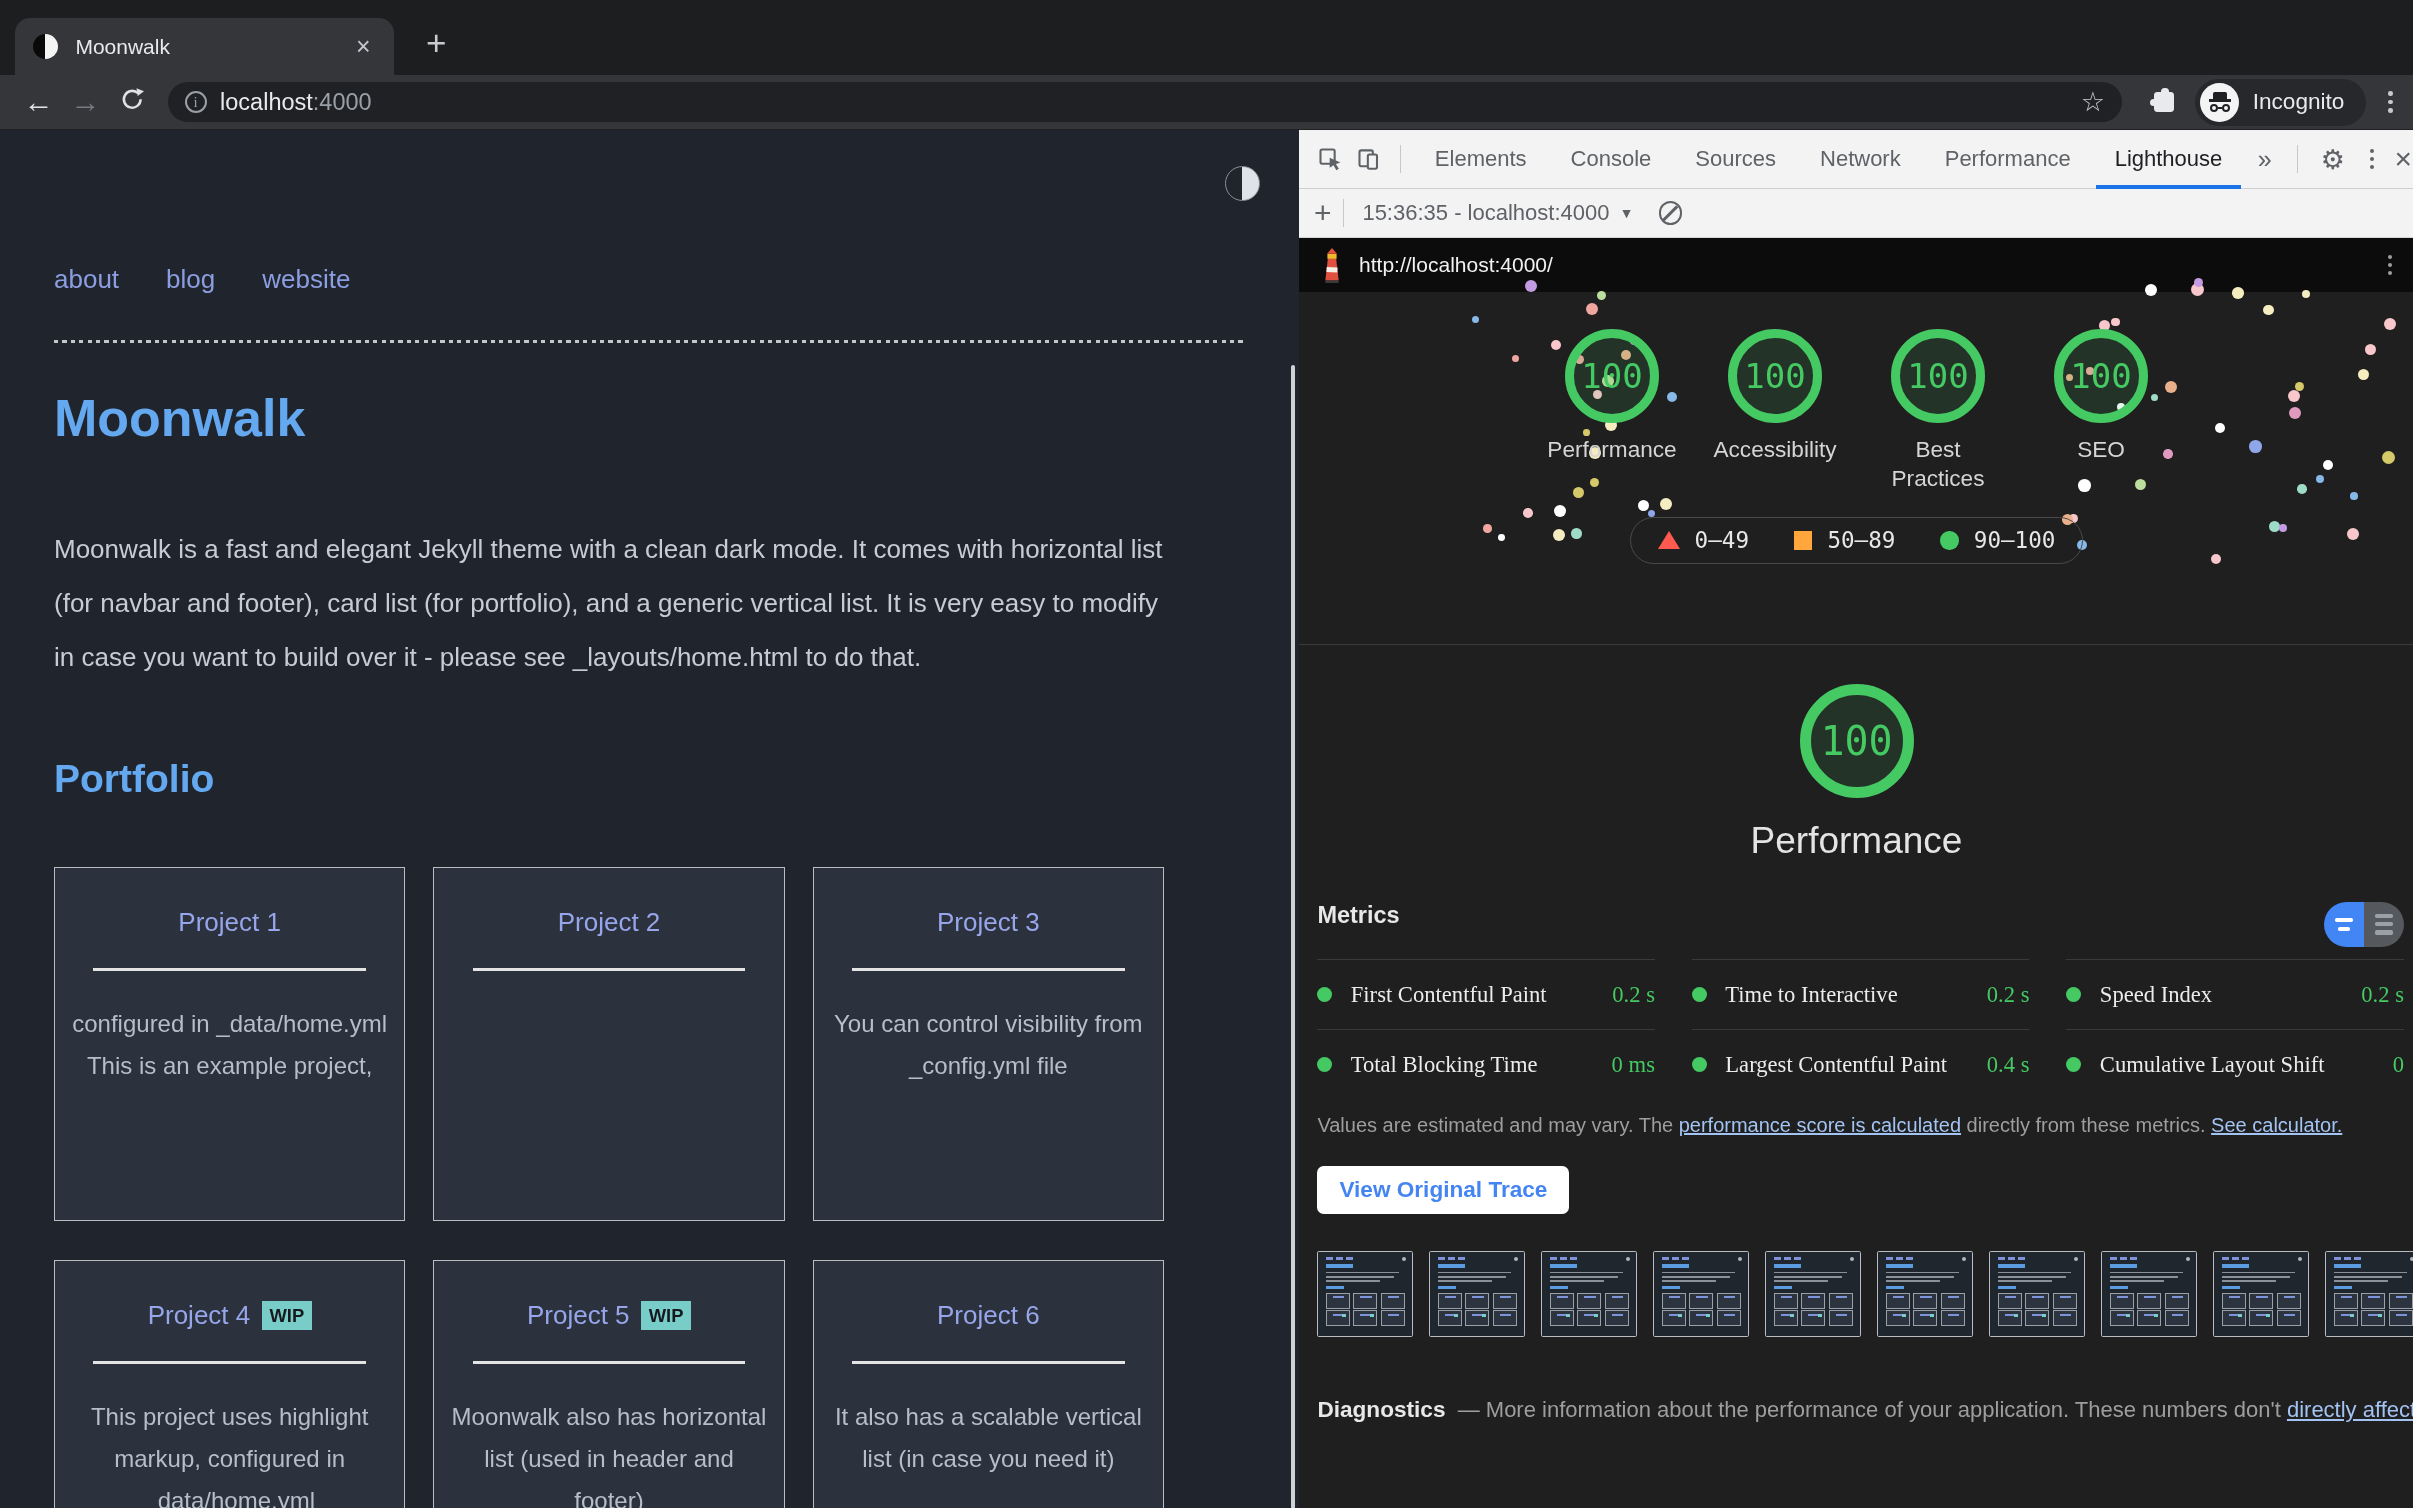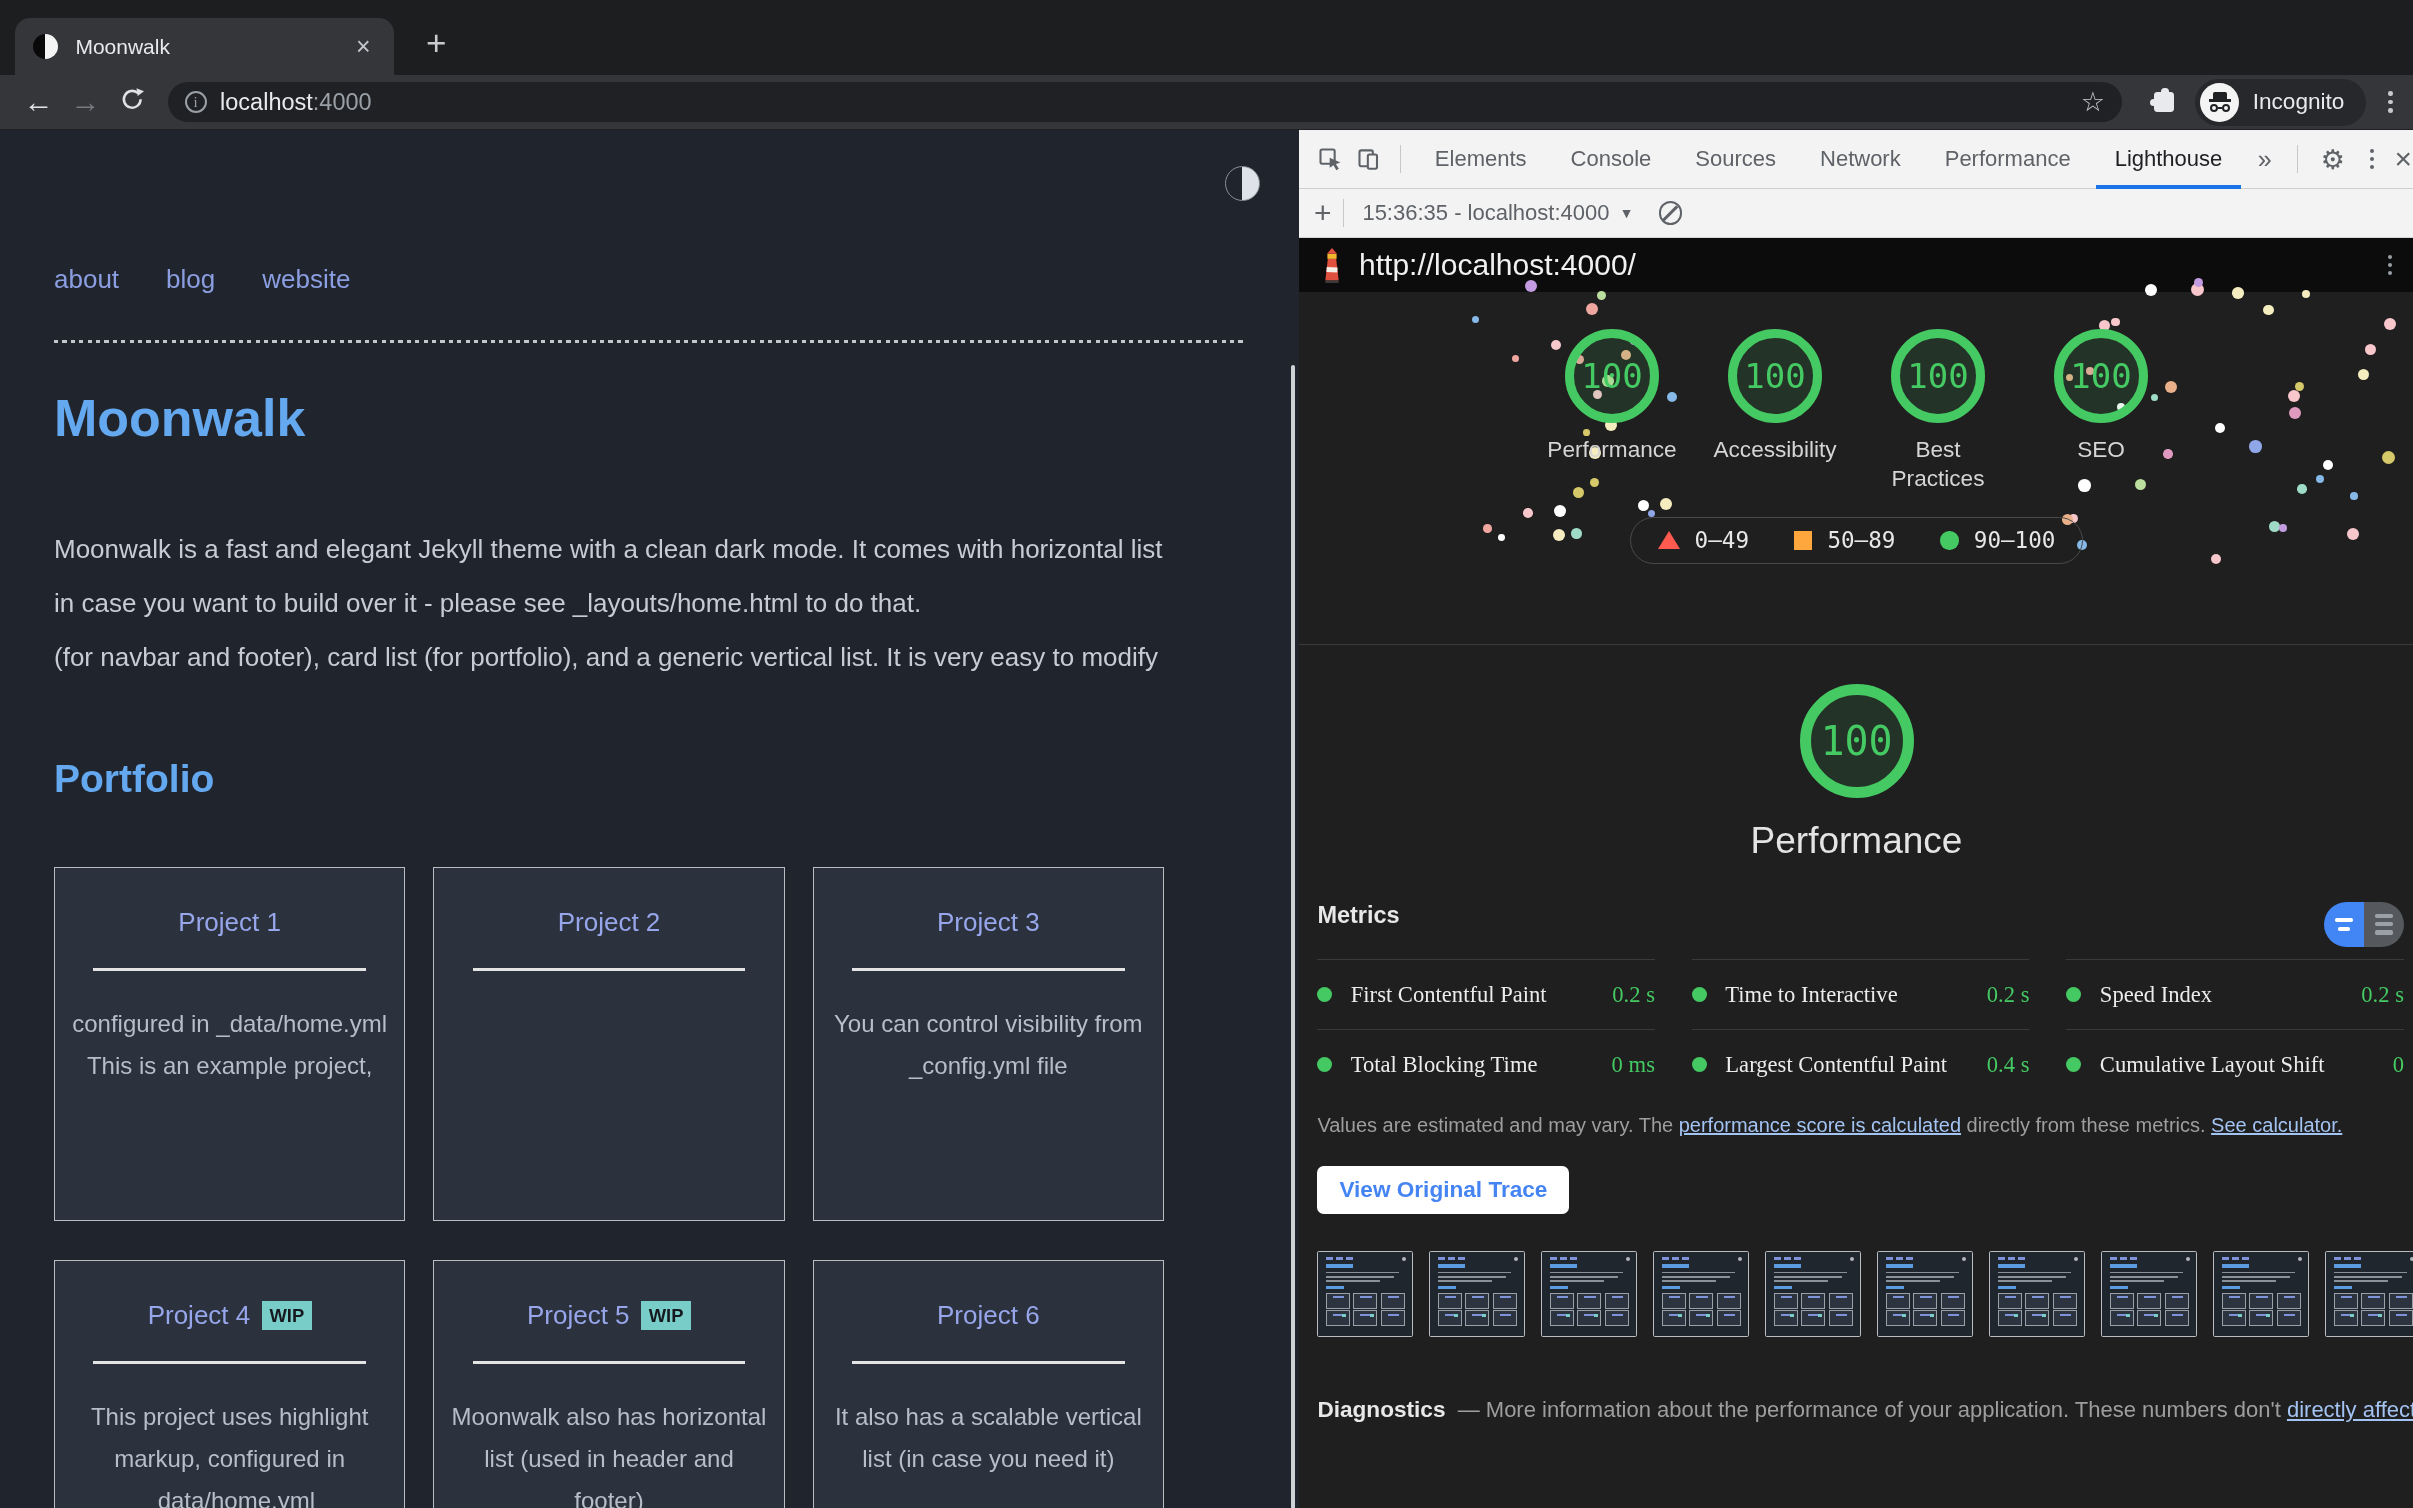--- a/index.html
+++ b/index.html
@@ -91,21 +91,21 @@
   .sub-plus{font-size:30px;color:#5f6368;font-weight:300;}
   .session{font-size:22px;color:#5f6368;margin-left:6.7px;}
   .caret{font-size:14.2px;color:#5f6368;margin-left:10px;}
   .block-ic{position:relative;width:23.5px;height:23.5px;border:2.5px solid #5f6368;border-radius:50%;margin-left:25px;}
   .block-ic::after{content:"";position:absolute;left:-0.8px;top:8.4px;width:20px;height:2.5px;
     background:#5f6368;transform:rotate(-45deg);}
 
   
   .report{flex:1;background:#1f1f1f;position:relative;overflow:hidden;color:#e8e8e8;}
   .rpt-topbar{height:54px;background:#0c0c0c;display:flex;align-items:center;padding:0 18.4px;}
-  .rpt-url{font-size:30px;color:#f1f1f1;margin-left:11.7px;flex:1;}
+  .rpt-url{font-size:21px;color:#f1f1f1;margin-left:11.7px;flex:1;}
   .rpt-dots{display:flex;flex-direction:column;gap:4.2px;padding-right:3.4px;}
   .rpt-dots i{width:4.2px;height:4.2px;border-radius:50%;background:#9aa0a6;}
 
   .scores{position:relative;height:353px;border-bottom:0.8px solid #3a3a3a;padding-top:37px;}
   .confetti{position:absolute;inset:0;pointer-events:none;}
   .confetti i{position:absolute;border-radius:50%;}
   .score-row{position:relative;display:flex;justify-content:center;}
   .score-item{width:163px;text-align:center;}
   .gauge{width:94px;height:94px;border:9.2px solid #45c963;border-radius:50%;margin:0 auto;
     background:rgba(69,201,99,.12);display:flex;align-items:center;justify-content:center;}
@@ -224,22 +224,22 @@
       <div class="theme-toggle"></div>
       <div class="site-nav">
         <a href="#">about</a>
         <a href="#">blog</a>
         <a href="#">website</a>
       </div>
       <div class="dashed-hr"></div>
       <div class="page-h1">Moonwalk</div>
       <div class="intro">
         <div>Moonwalk is a fast and elegant Jekyll theme with a clean dark mode. It comes with horizontal list</div>
+        <div>(for navbar and footer), card list (for portfolio), and a generic vertical list. It is very easy to modify</div>
         <div>in case you want to build over it - please see _layouts/home.html to do that.</div>
-        <div>(for navbar and footer), card list (for portfolio), and a generic vertical list. It is very easy to modify</div>
       </div>
       <div class="page-h2">Portfolio</div>
 
       <div class="cards">
         <div class="card">
           <div class="card-title">
               <span>Project 1</span>
             </div>
           <div class="card-hr"></div>
           <div class="card-desc">

